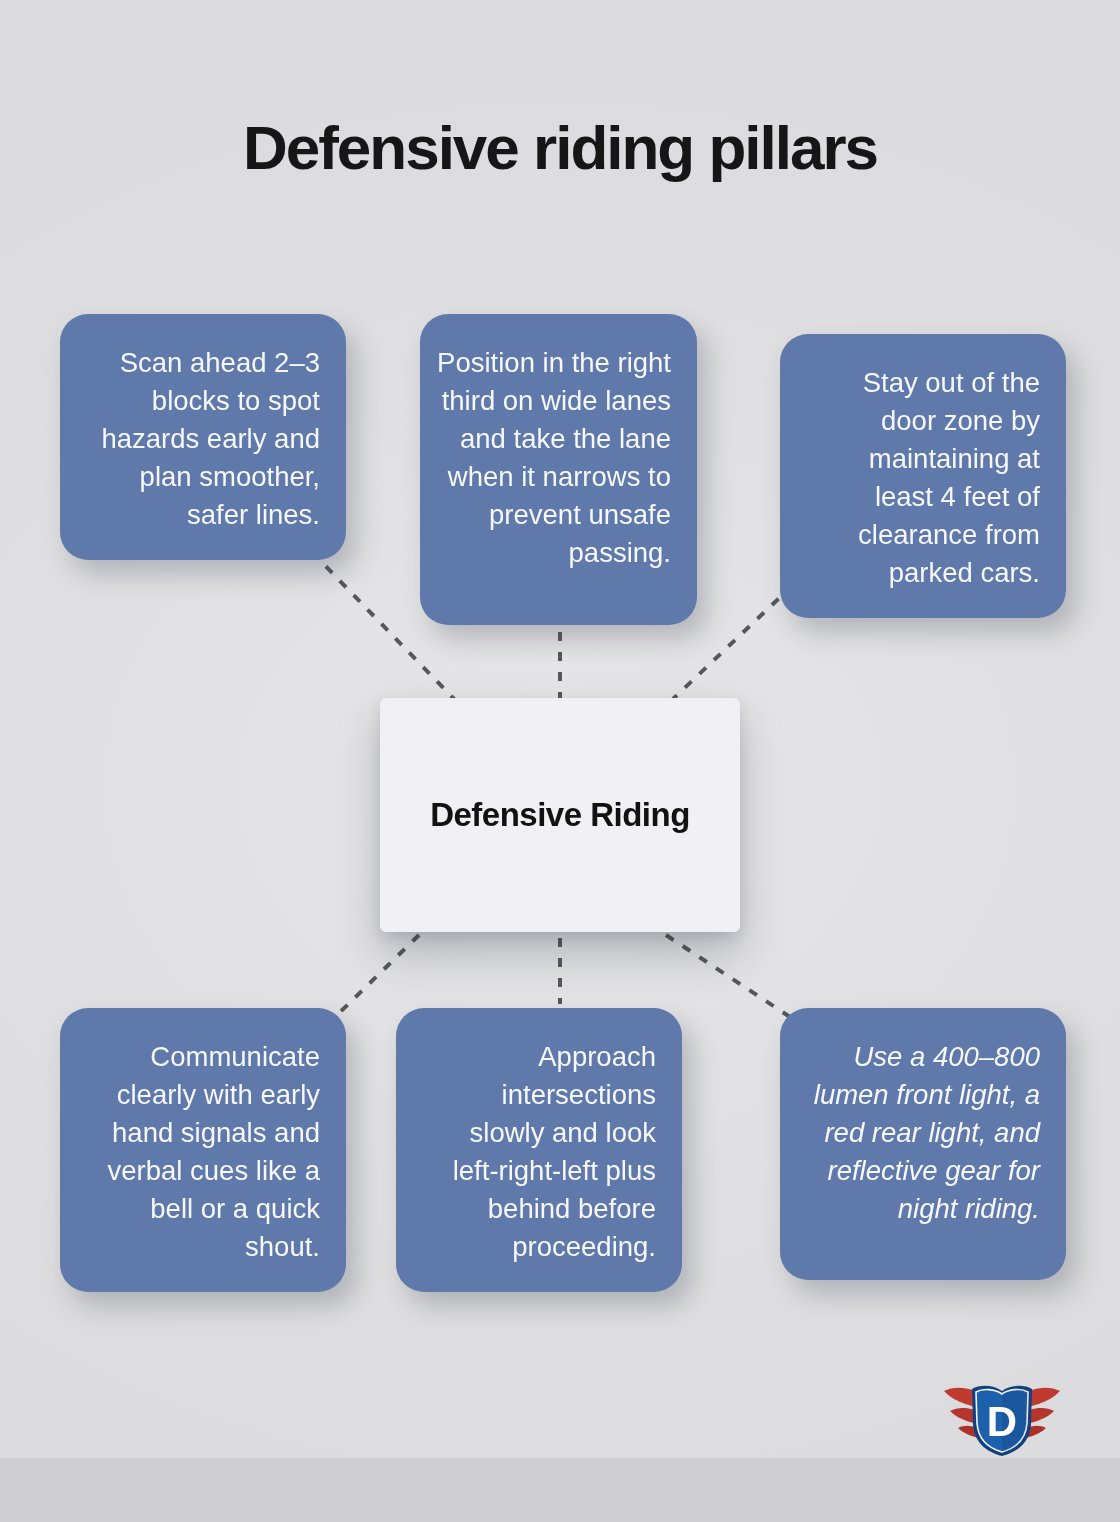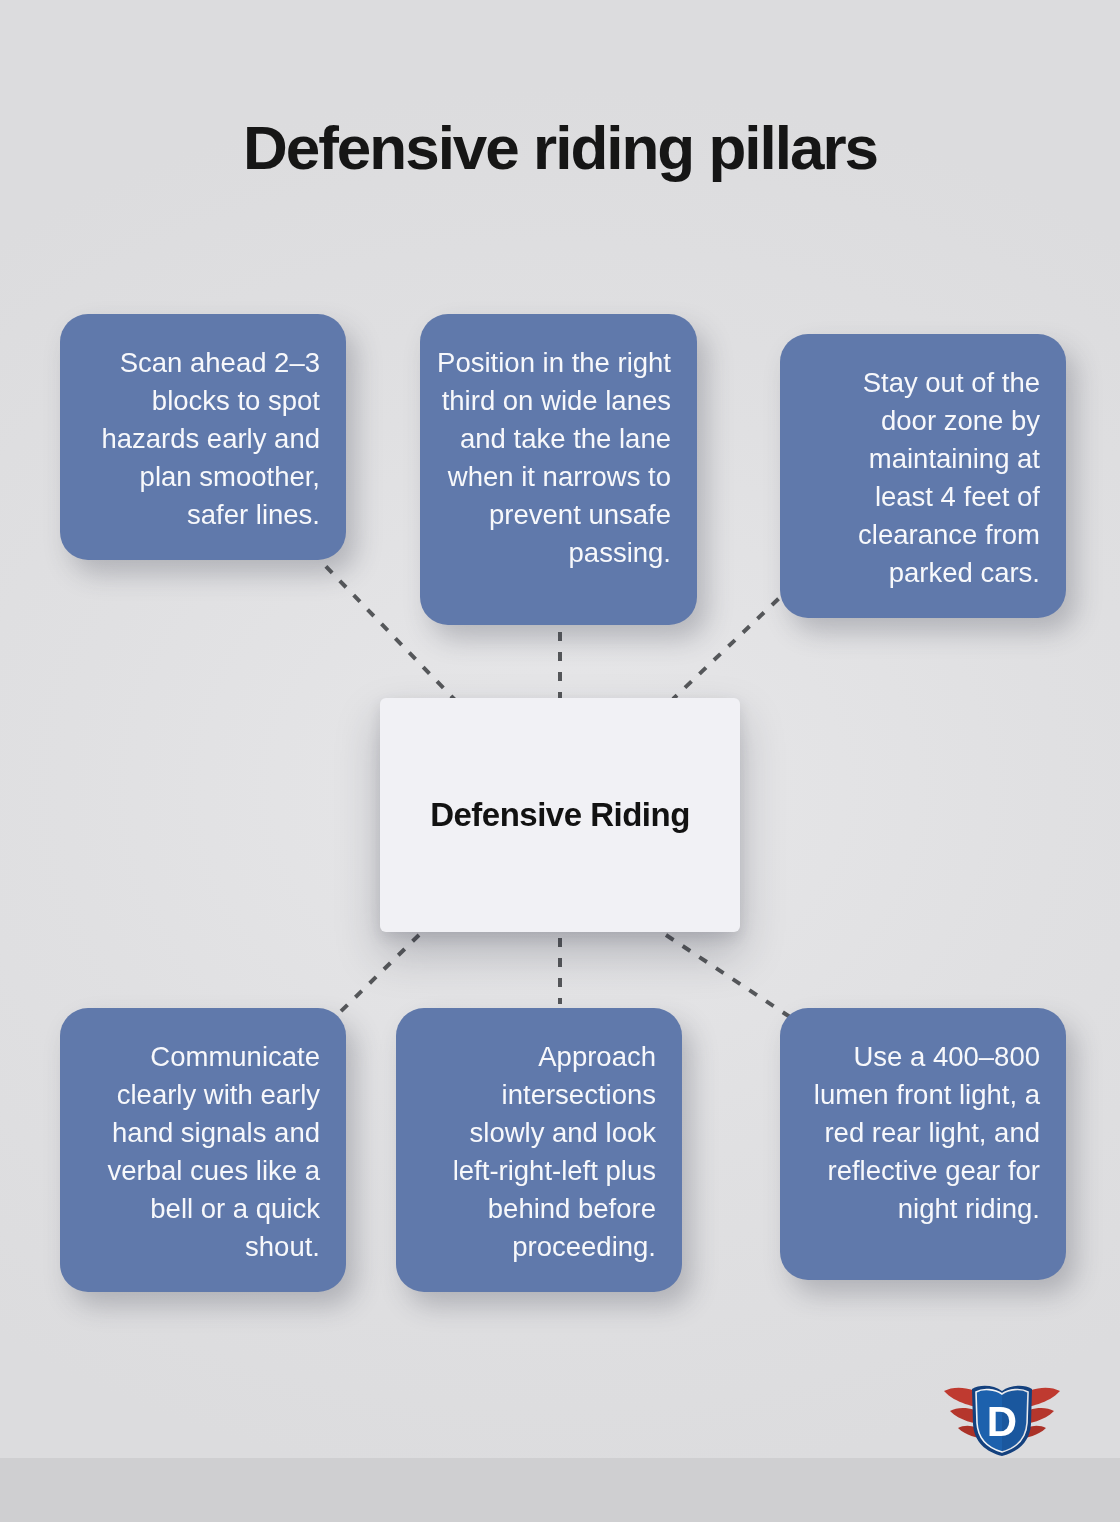--- a/index.html
+++ b/index.html
@@ -58,21 +58,21 @@
     font-weight:bold;
     color:#121212;
     letter-spacing:-0.5px;
   }
   
   .p0{left:60px;top:314px;min-height:177px;}
   .p1{left:420px;top:314px;min-height:255px;padding-left:17px;}
   .p2{left:780px;top:314px;min-height:217px;margin-top:20px;}
   .p3{left:60px;top:1008px;min-height:218px;}
   .p4{left:396px;top:1008px;min-height:221px;}
-  .p5{left:780px;top:1008px;min-height:216px;}
+  .p5{left:780px;top:1008px;min-height:216px;font-style:italic;}
   .logo{
     position:absolute;
     left:942px;top:1382px;
     width:120px;height:76px;
   }
 </style>
 </head>
 <body>
 
 <div class="canvas">

